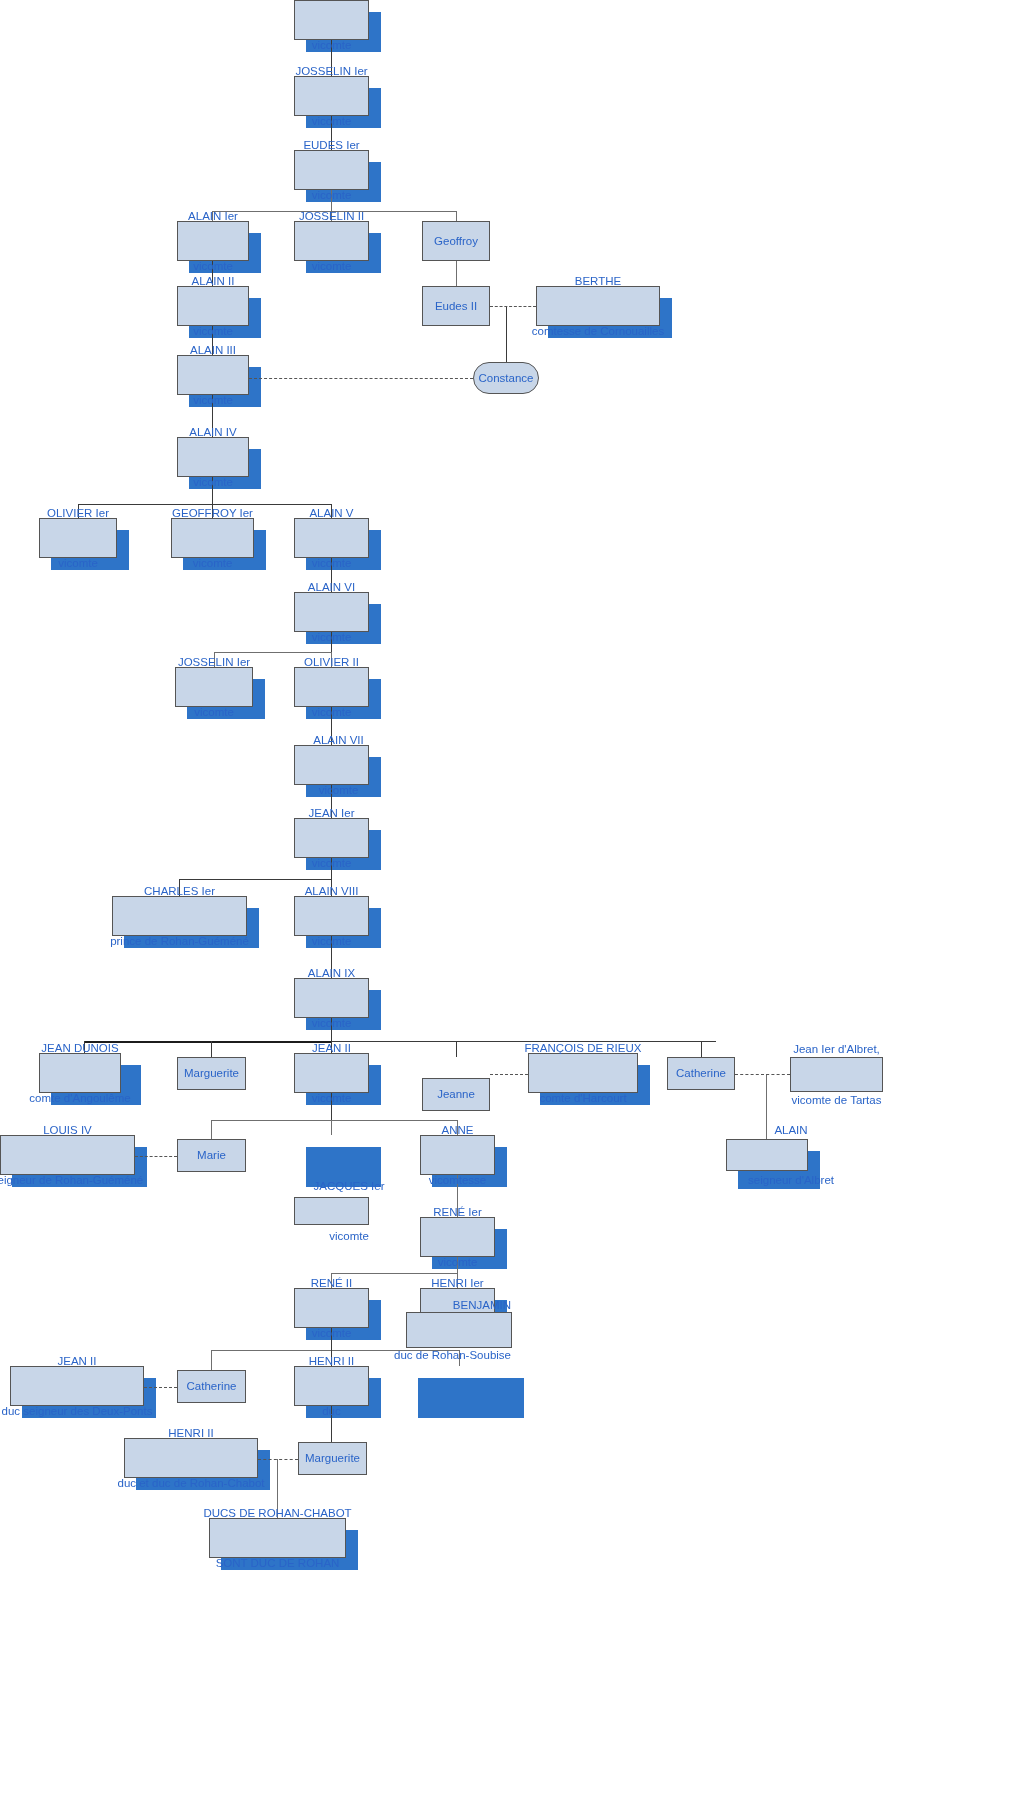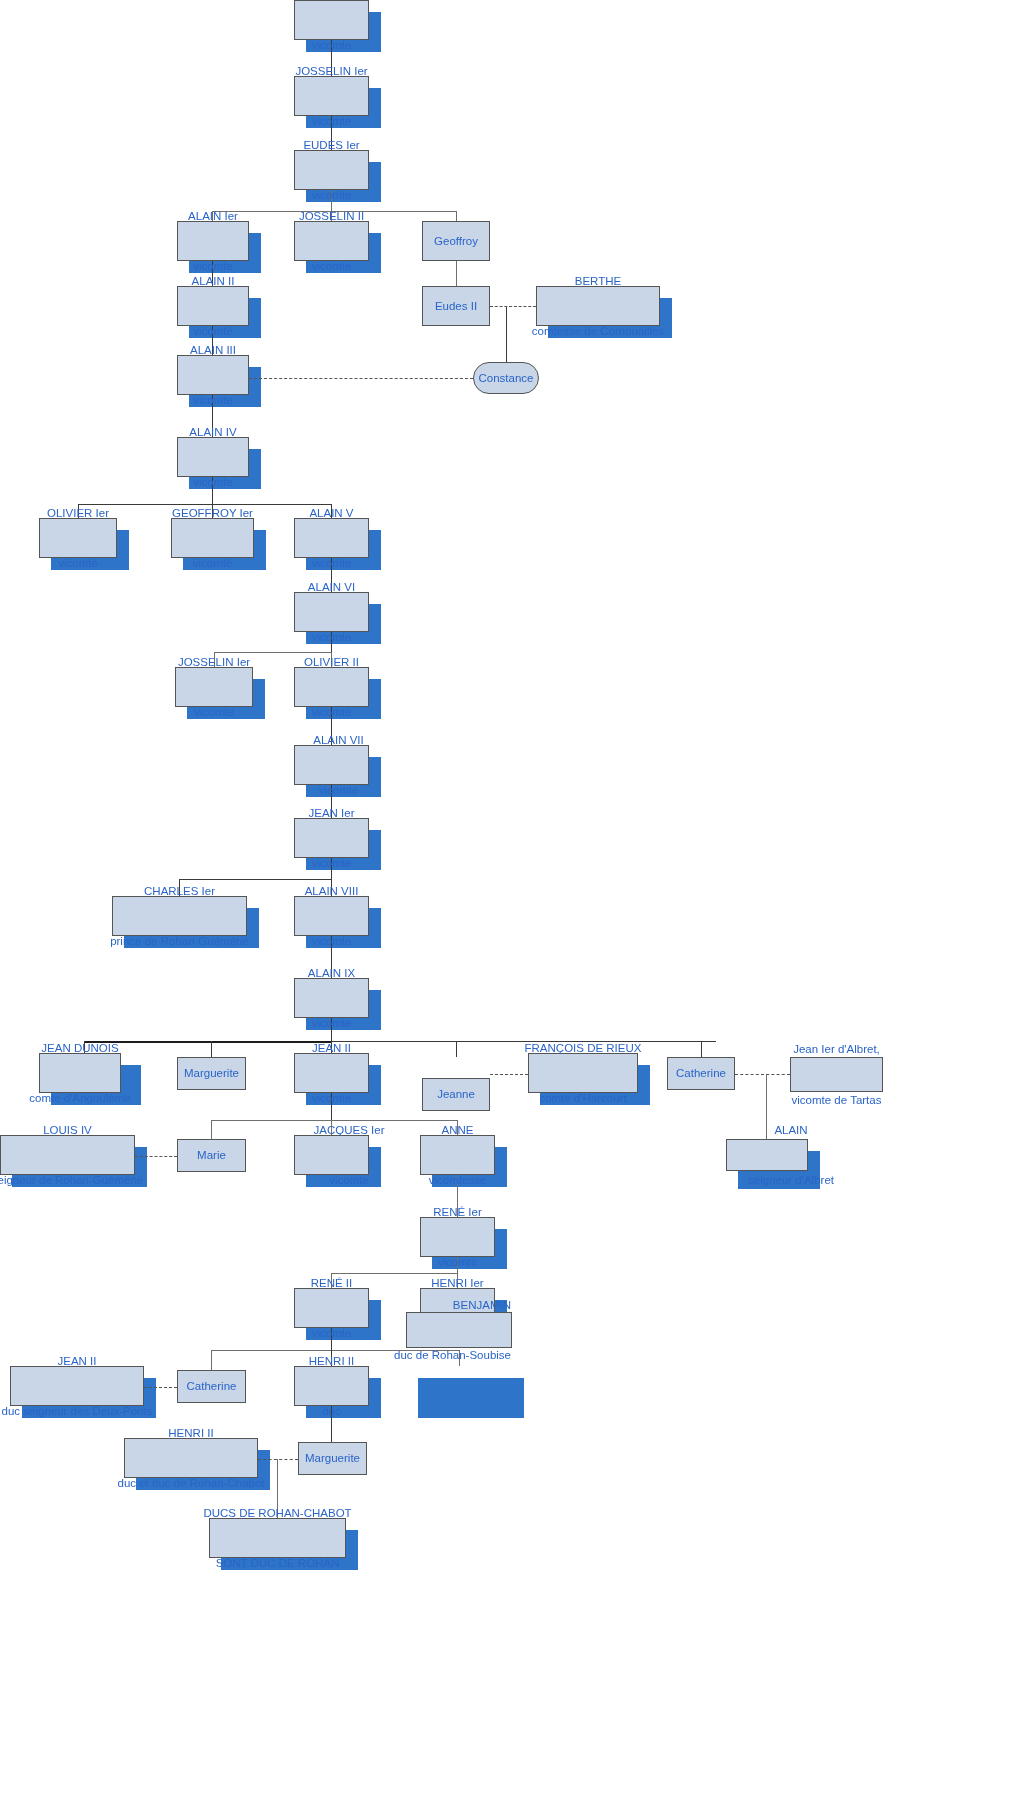--- a/index.html
+++ b/index.html
@@ -253,21 +253,21 @@
       </div>
       <div class="shadow" style="left: 12px; top: 1147px; width: 135px; height: 40px;"></div>
       <div class="node caps" style="left: 0px; top: 1135px; width: 135px; height: 40px;">
         <span class="l1">LOUIS IV</span>
         <span class="l2">seigneur de Rohan-Guéméné</span>
       </div>
       <div class="node plain" style="left: 177px; top: 1139px; width: 69px; height: 33px;">
         <span class="l1">Marie</span>
       </div>
       <div class="shadow" style="left: 306px; top: 1147px; width: 75px; height: 40px;"></div>
-      <div class="node caps" style="left: 294px; top: 1135px; width: 75px; height: 40px; padding-left: 35px;">
+      <div class="node caps" style="left: 294px; top: 1197px; width: 75px; height: 28px; padding-left: 35px;">
         <span class="l1">JACQUES Ier</span>
         <span class="l2">vicomte</span>
       </div>
       <div class="shadow" style="left: 432px; top: 1147px; width: 75px; height: 40px;"></div>
       <div class="node caps" style="left: 420px; top: 1135px; width: 75px; height: 40px;">
         <span class="l1">ANNE</span>
         <span class="l2">vicomtesse</span>
       </div>
       <div class="shadow" style="left: 738px; top: 1151px; width: 82px; height: 38px;"></div>
       <div class="node caps" style="left: 726px; top: 1139px; width: 82px; height: 32px; padding-left: 48px;">

